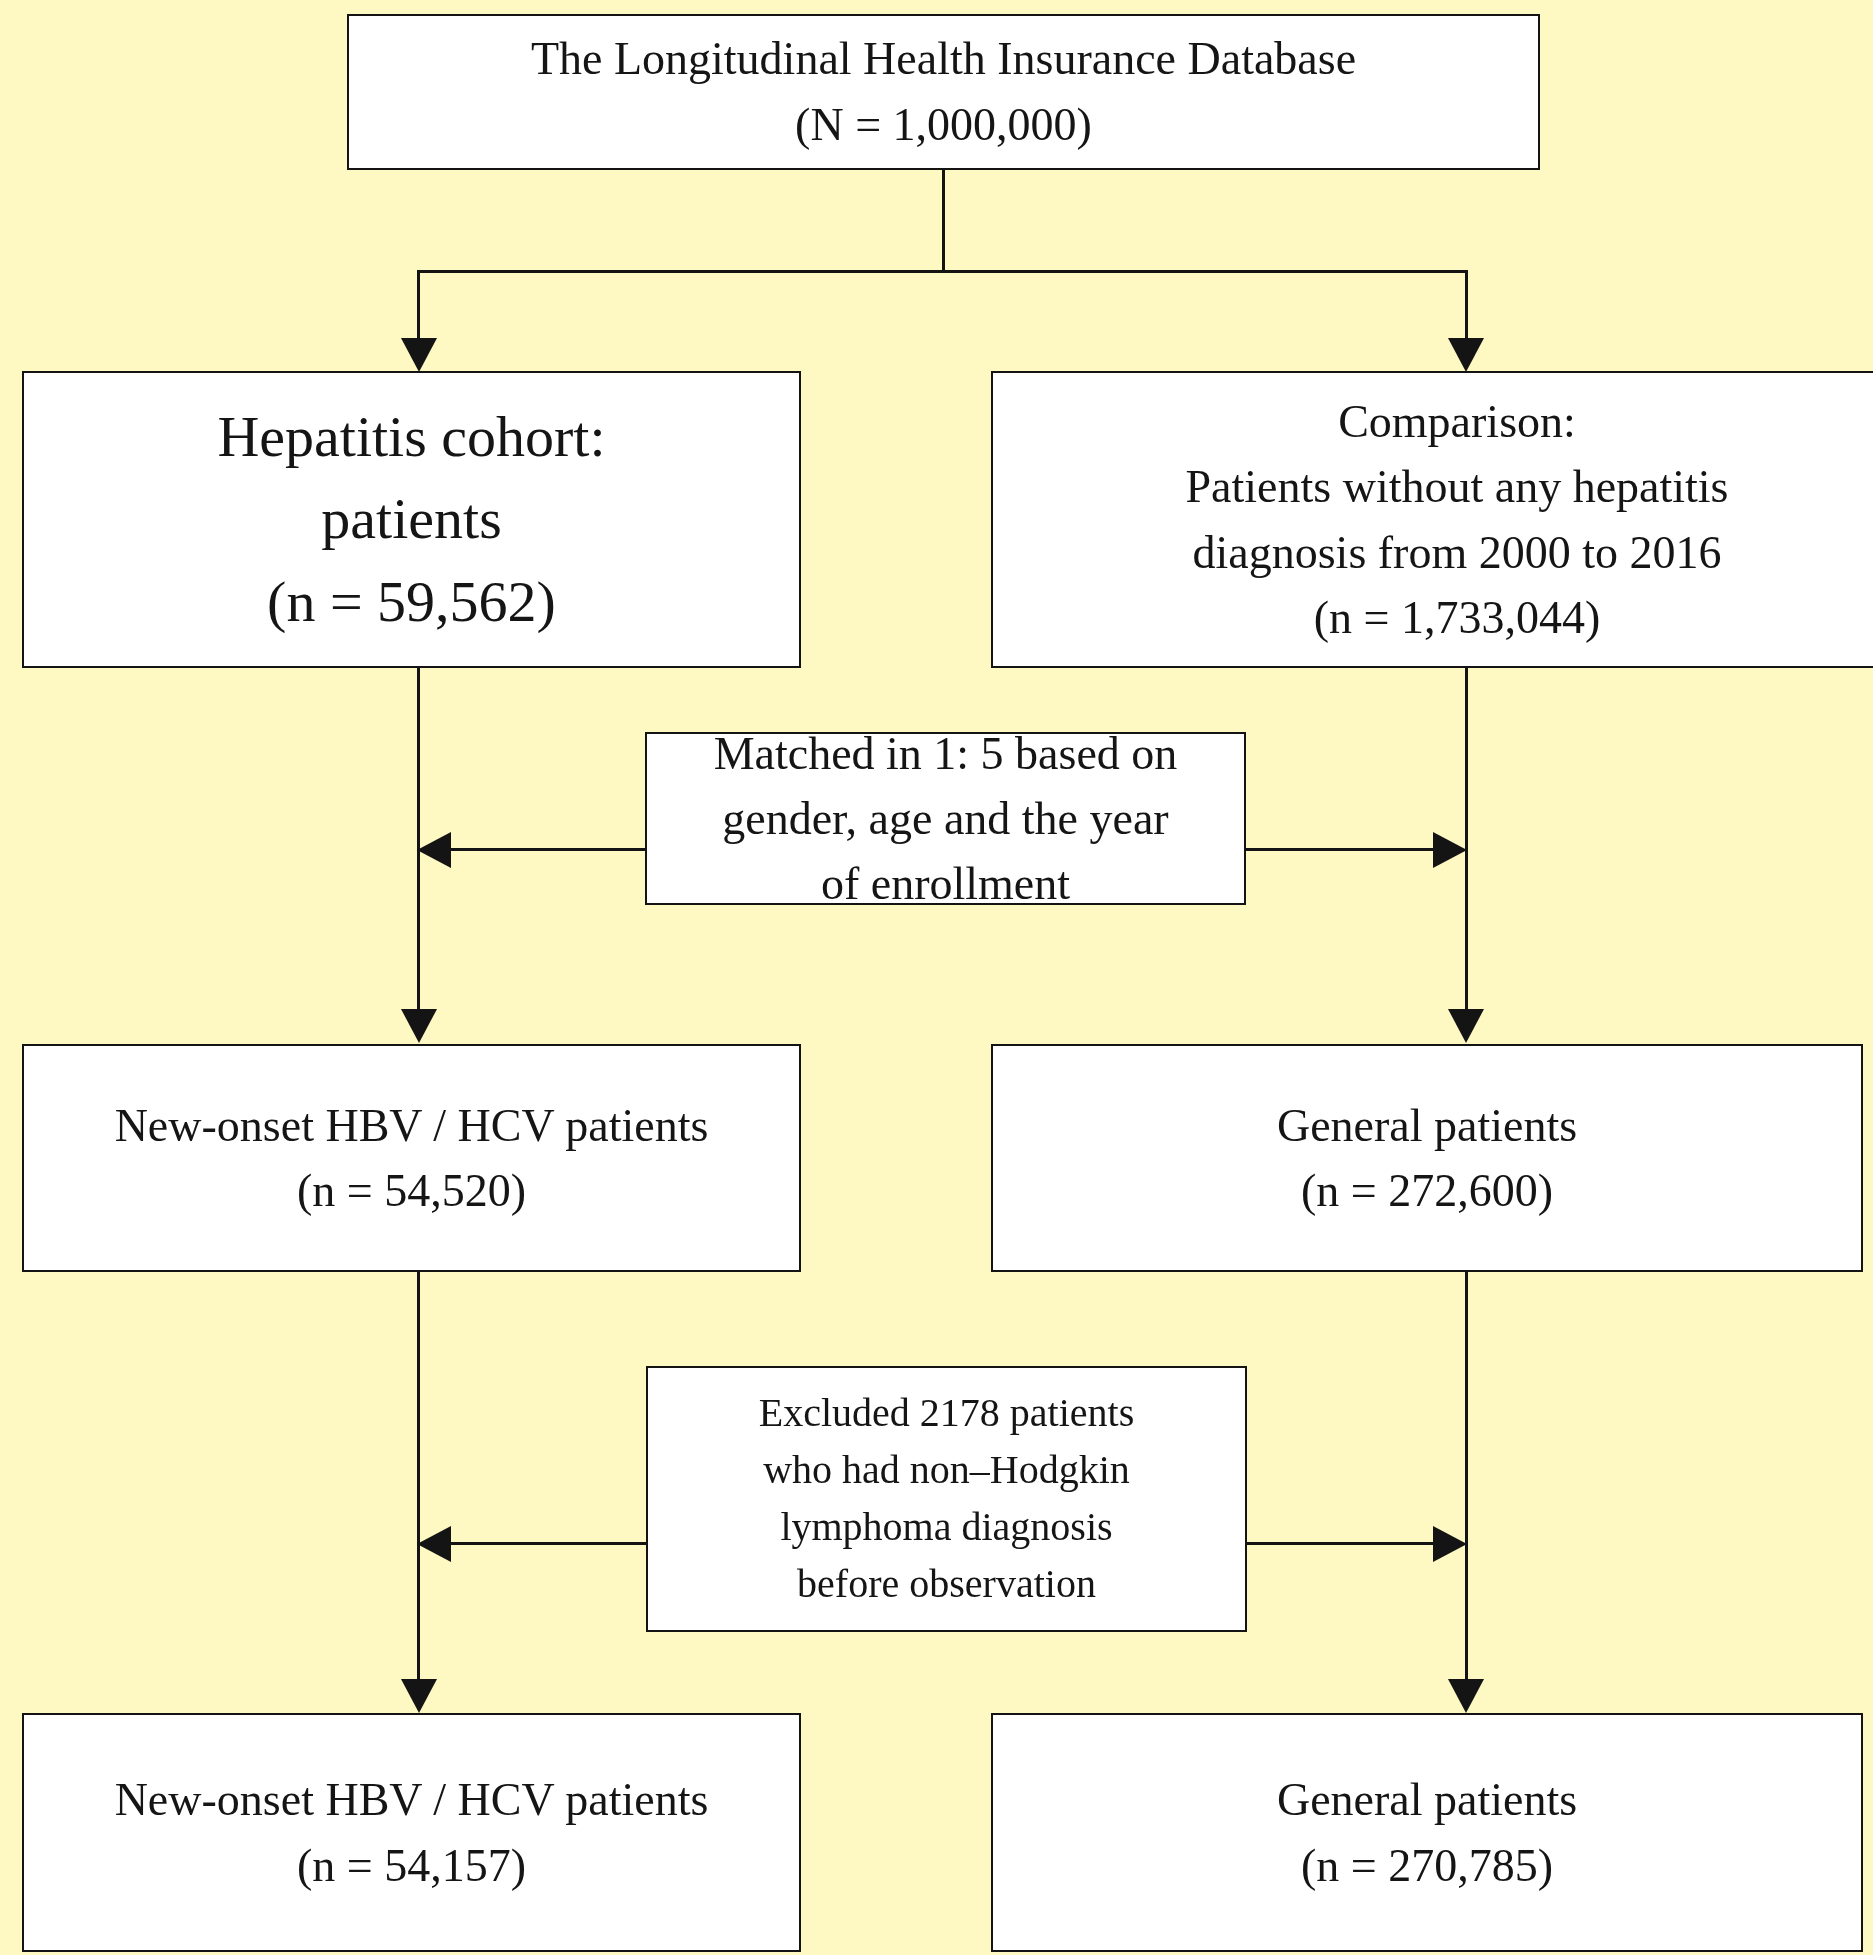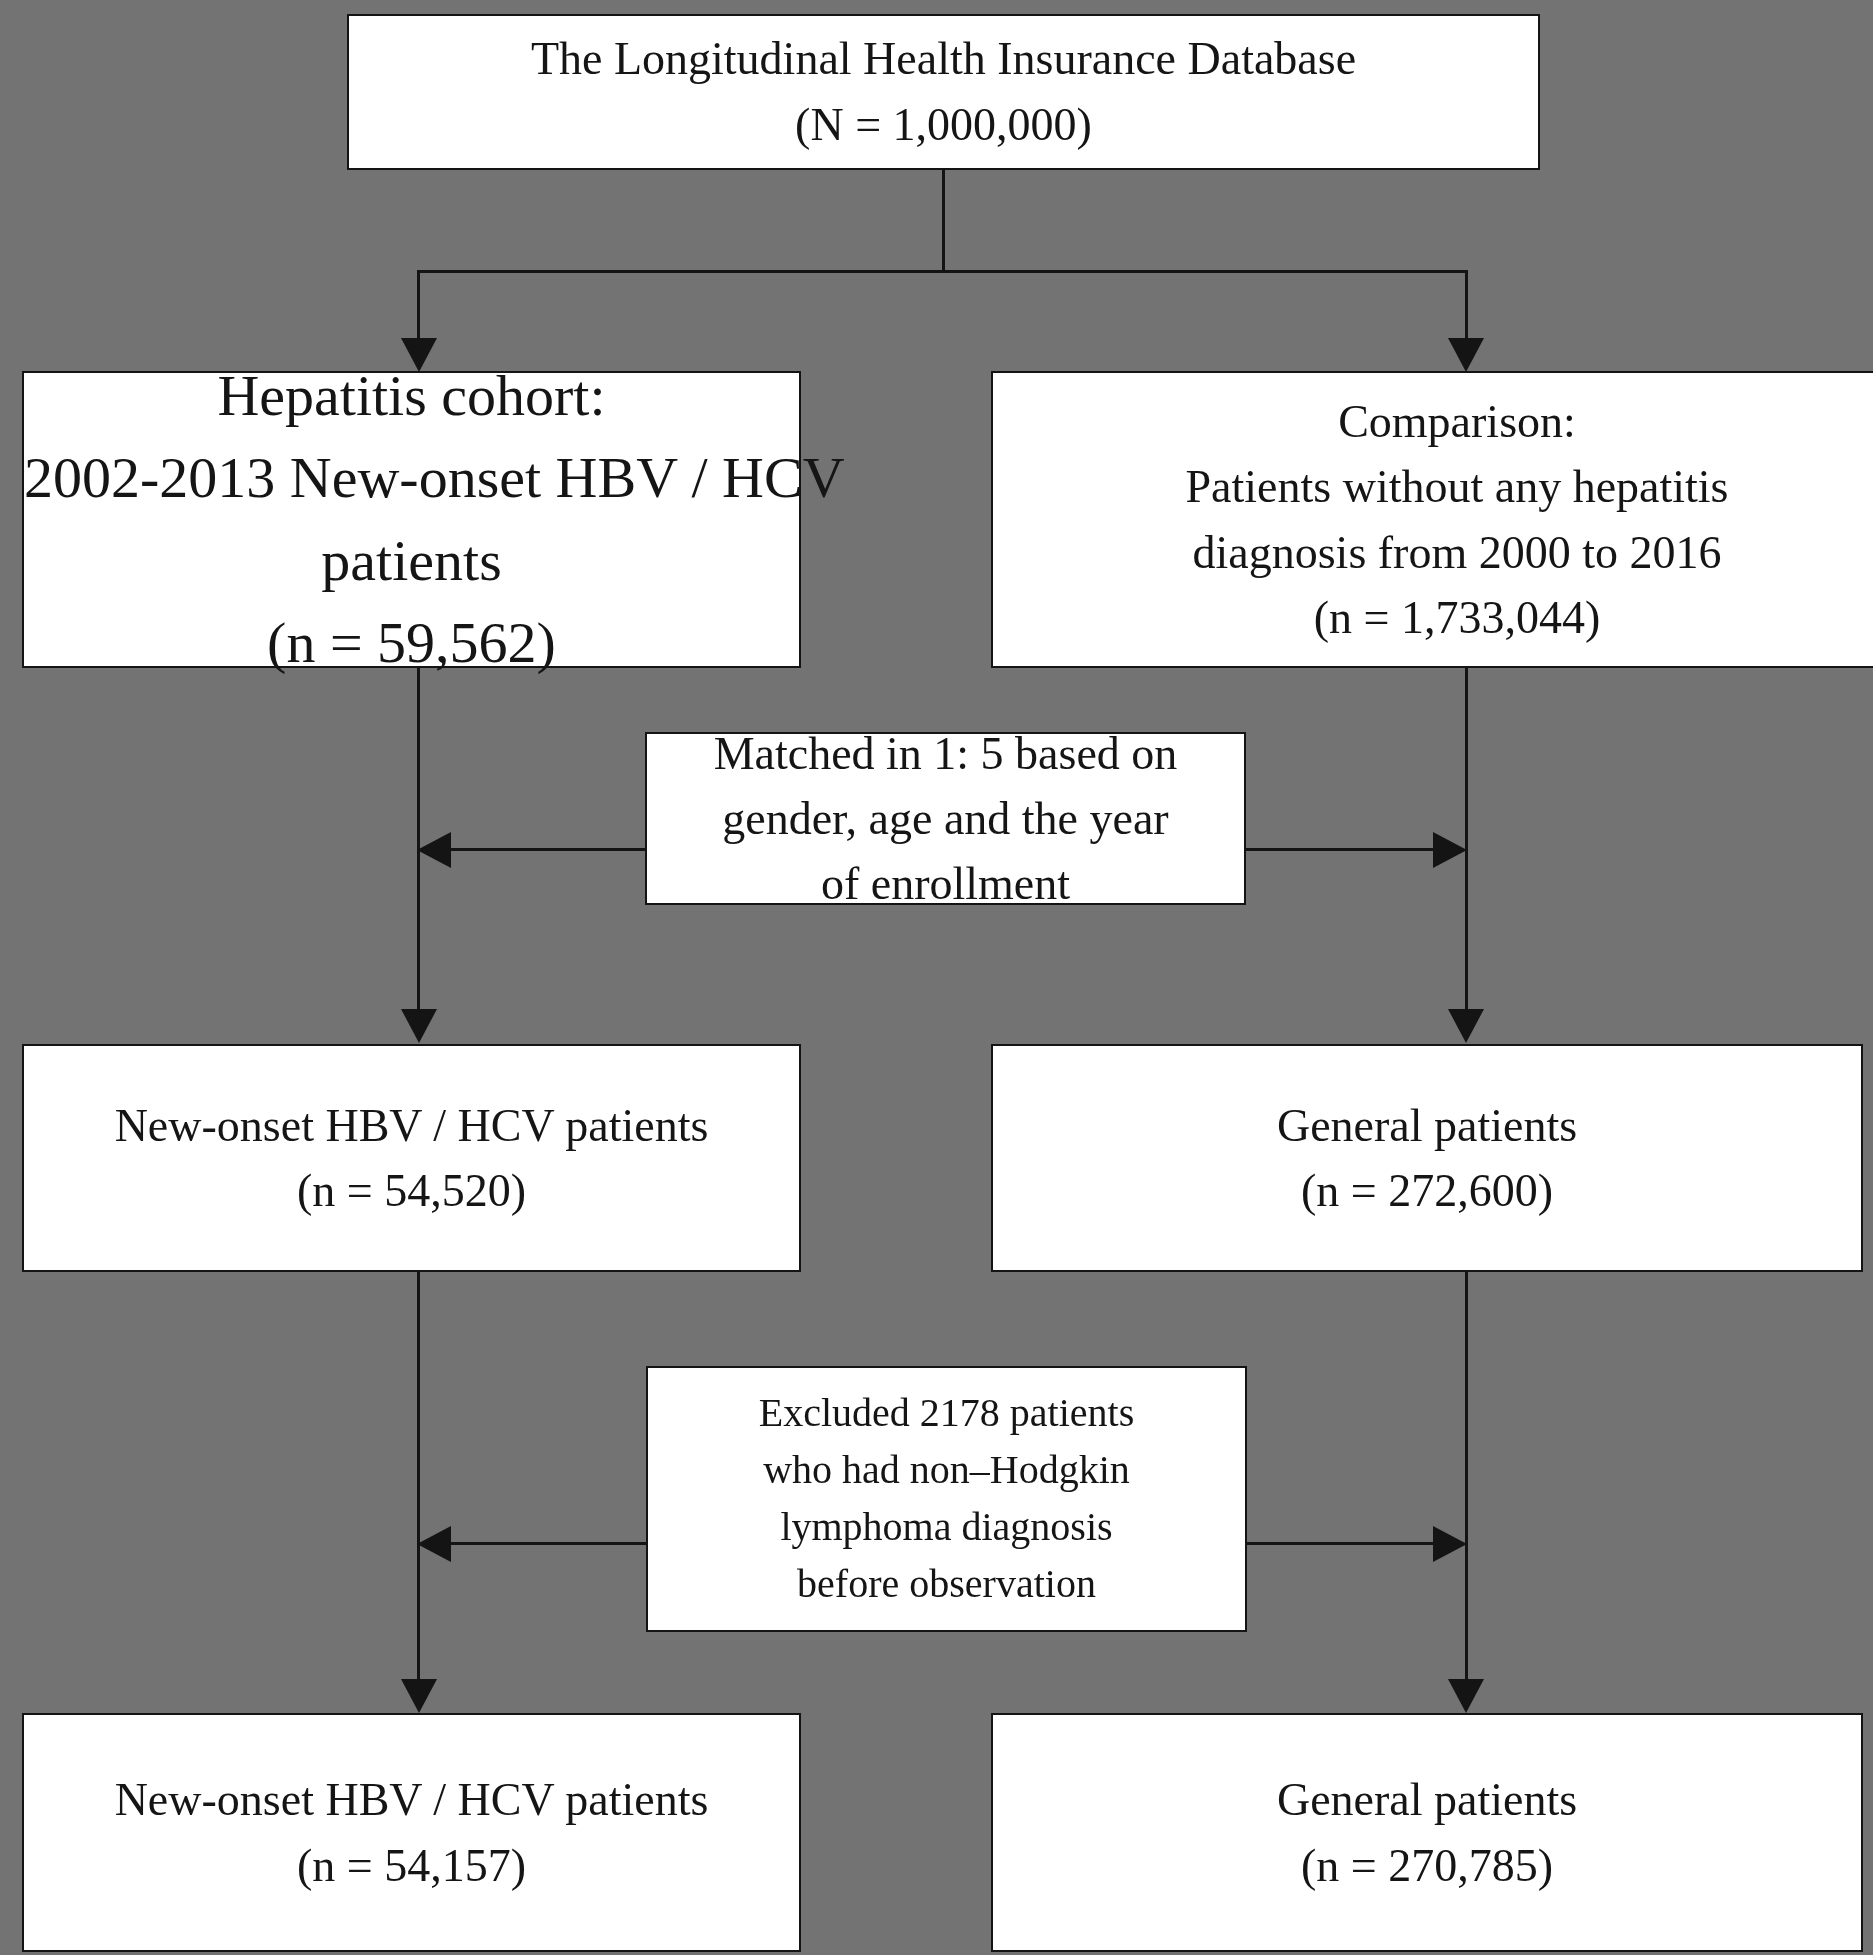--- a/index.html
+++ b/index.html
@@ -4,21 +4,21 @@
 <style>
   html, body {
     margin: 0;
     padding: 0;
     background: #ffffff;
   }
   #canvas {
     position: relative;
     width: 1873px;
     height: 1955px;
-    background: #737373;
+    background: #fef9c3;
     font-family: "Liberation Serif", "DejaVu Serif", serif;
     overflow: hidden;
   }
   .node {
     position: absolute;
     box-sizing: border-box;
     border: 2.7px solid #141414;
     background: #ffffff;
     display: flex;
     align-items: center;
@@ -99,21 +99,20 @@
   <div class="vline" style="left:942px; top:169px; height:103px;"></div>
   <div class="hline" style="left:418px; top:270px; width:1050px;"></div>
   <div class="vline" style="left:417px; top:270px; height:69px;"></div>
   <div class="arrow-down" style="left:401px; top:338px;"></div>
   <div class="vline" style="left:1465px; top:270px; height:69px;"></div>
   <div class="arrow-down" style="left:1448px; top:338px;"></div>
 
   <div class="node" id="node-hep">
     <span class="txt">
       <span class="ln">Hepatitis cohort:</span>
-      <span class="ln">2002-2013 New-onset HBV / HCV</span>
       <span class="ln">patients</span>
       <span class="ln">(n = 59,562)</span>
     </span>
   </div>
 
   <div class="node" id="node-comp">
     <span class="txt">
       <span class="ln">Comparison:</span>
       <span class="ln">Patients without any hepatitis</span>
       <span class="ln">diagnosis from 2000 to 2016</span>

